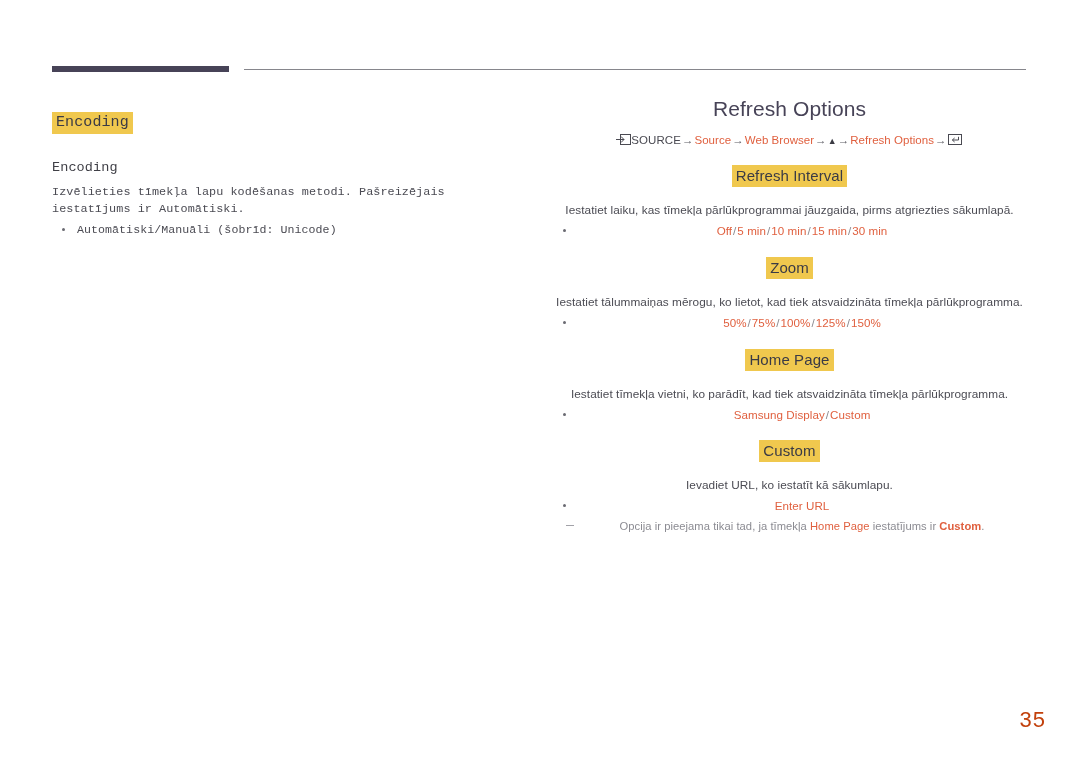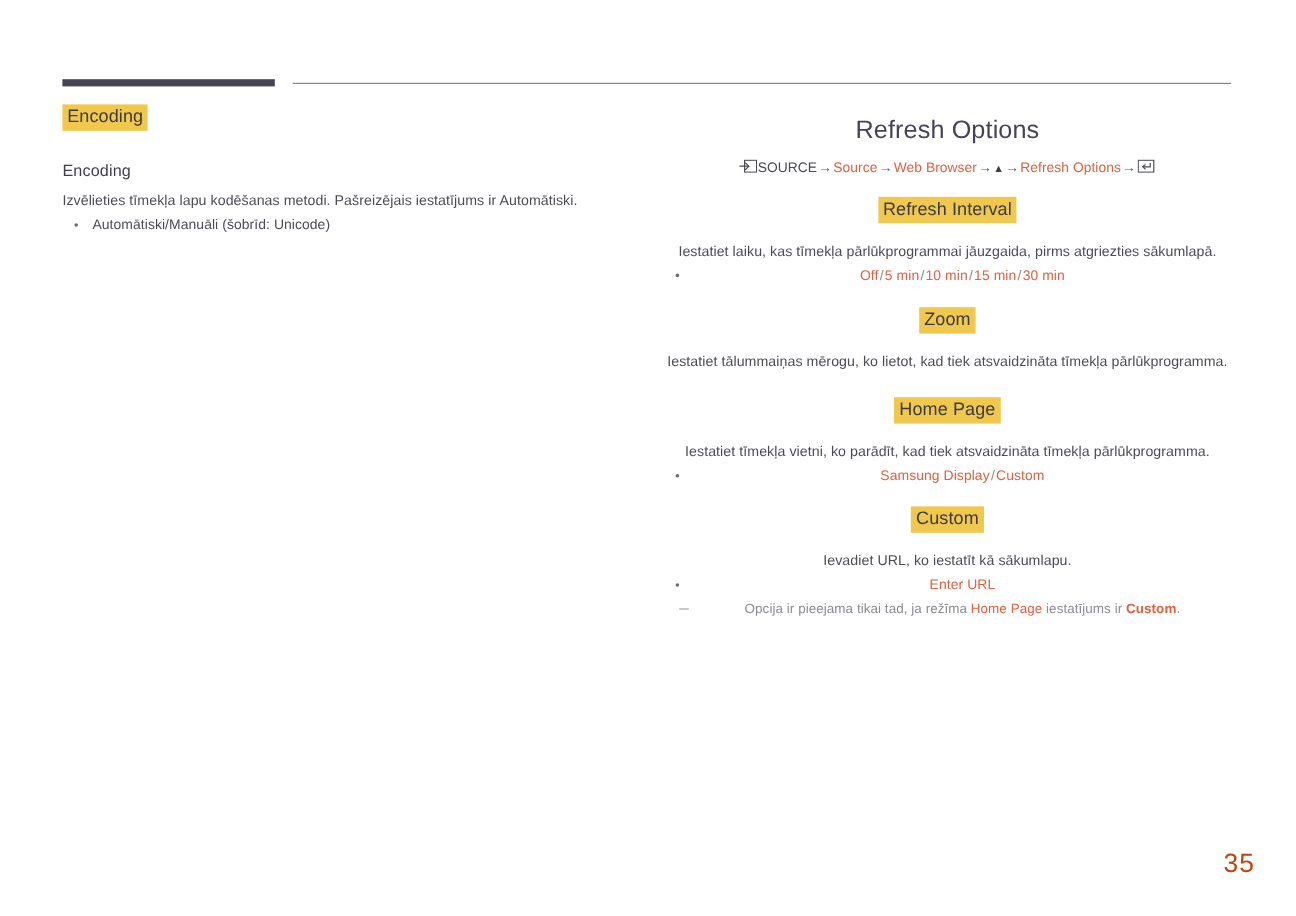--- a/index.html
+++ b/index.html
@@ -39,22 +39,23 @@
     top: 3px;
     width: 782px;
     height: 1px;
     background: #86868c;
   }
 
   
   .col-left {
     position: absolute;
     left: 52px;
-    top: 87px;
+    top: 112px;
     width: 450px;
+    font-family: Liberation Mono, monospace;
   }
   .col-right {
     position: absolute;
     left: 553px;
     top: 96px;
     width: 473px;
     text-align: center;
   }
 
   
@@ -240,20 +241,25 @@
       </li>
     </ul>
   </div>
 
   <div style="height:18px"></div>
   <div class="sect">
     <h2 class="hl-heading">Zoom</h2>
     <div style="height:15px"></div>
     <p class="body-text">Iestatiet tālummaiņas mērogu, ko lietot, kad tiek atsvaidzināta tīmekļa pārlūkprogramma.</p>
     <div class="gap-desc-list"></div>
+    <ul class="bullets">
+      <li class="opt-line">
+        <span>50%</span><span class="sep">/</span><span>75%</span><span class="sep">/</span><span>100%</span><span class="sep">/</span><span>125%</span><span class="sep">/</span><span>150%</span>
+      </li>
+    </ul>
   </div>
 
   <div style="height:18px"></div>
   <div class="sect">
     <h2 class="hl-heading">Home Page</h2>
     <div style="height:15px"></div>
     <p class="body-text">Iestatiet tīmekļa vietni, ko parādīt, kad tiek atsvaidzināta tīmekļa pārlūkprogramma.</p>
     <div class="gap-desc-list"></div>
     <ul class="bullets">
       <li class="opt-line">
@@ -268,19 +274,19 @@
     <div style="height:15px"></div>
     <p class="body-text">Ievadiet URL, ko iestatīt kā sākumlapu.</p>
     <div class="gap-desc-list"></div>
     <ul class="bullets">
       <li class="opt-line">
         <span>Enter URL</span>
       </li>
     </ul>
     <div style="height:4px"></div>
     <p class="footnote">
-      <span>Opcija ir pieejama tikai tad, ja režīma </span><span class="accent">Home Page</span><span> iestatījums ir </span><span class="accent-strong">Custom</span><span>.</span>
+      <span>Opcija ir pieejama tikai tad, ja tīmekļa </span><span class="accent">Home Page</span><span> iestatījums ir </span><span class="accent-strong">Custom</span><span>.</span>
     </p>
   </div>
 
 </div>
 
 <div class="page-number">35</div>
 
 </body></html>

